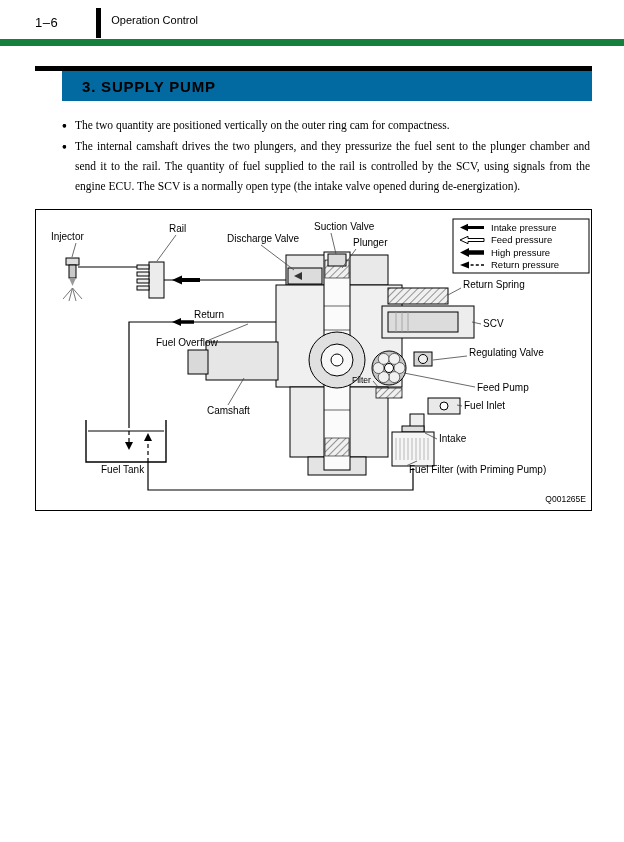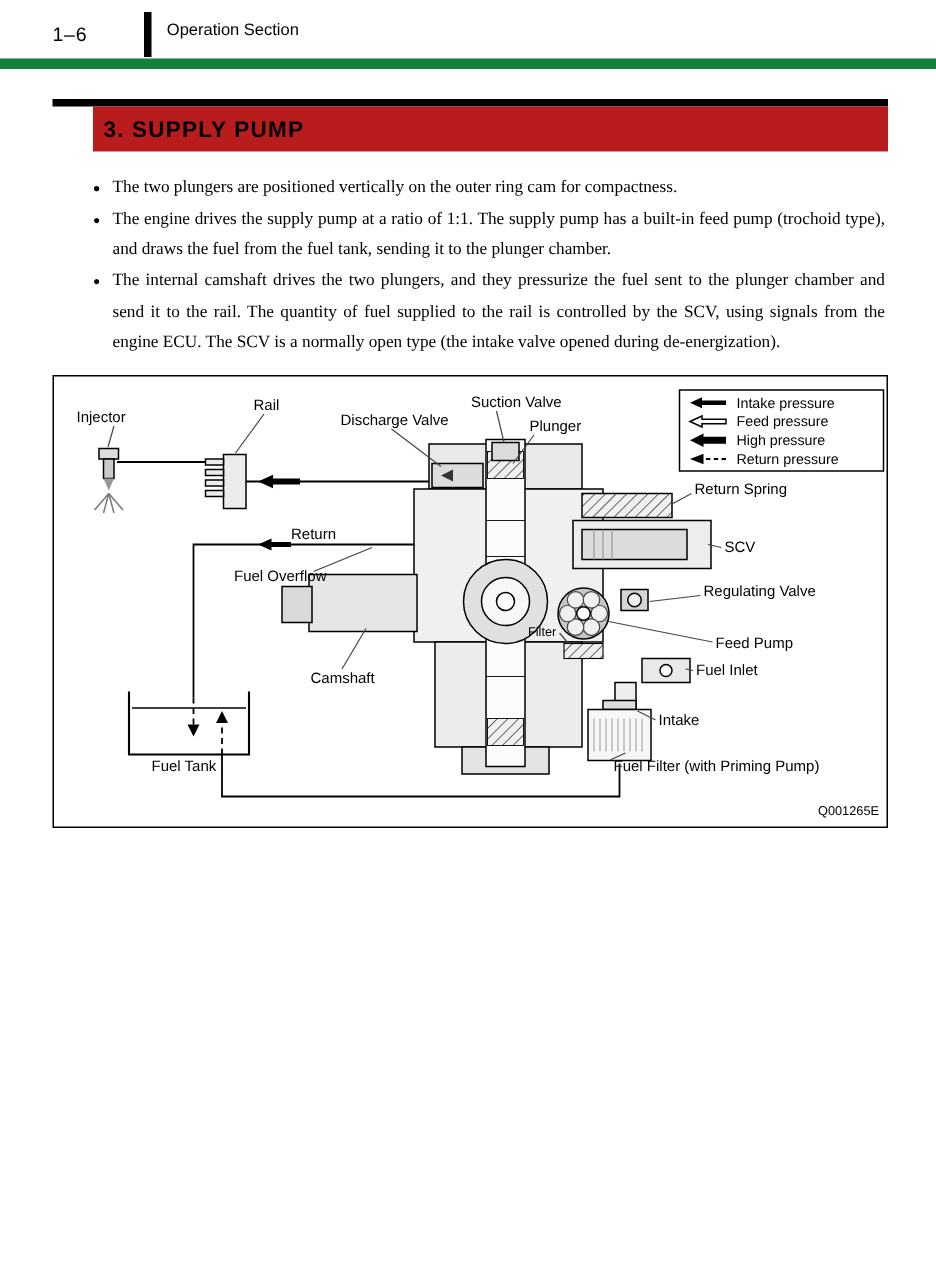--- a/index.html
+++ b/index.html
@@ -16,22 +16,22 @@
     border-bottom:7px solid #15803d;
     height:46px;
   }
   .page-num { font-family:"Liberation Sans", sans-serif; font-size:13px; letter-spacing:0.5px; }
   .header-bar { width:5px; height:30px; background:#000; margin-left:38px; }
   .header-section { font-family:"Liberation Sans", sans-serif; font-size:11px; margin-left:10px; align-self:flex-start; padding-top:2px; }
   
   .chapter { margin:20px 32px 0 35px; }
   .chapter-top-rule { height:5px; background:#000; }
   .chapter-bar {
-    margin-left:27px; height:30px; background:#b91c1c;
-    display:flex; align-items:center; padding-left:7px;
+    margin-left:27px; height:30px; background:#0369a1;
+    display:flex; align-items:center; padding-left:20px;
   }
   .chapter-bar h1 {
     font-family:"Liberation Sans", sans-serif; font-size:15px; font-weight:bold;
     letter-spacing:0.8px;
   }
   
   .subsection {
     margin:24px 0 0 48px;
     font-family:"Liberation Sans", sans-serif; font-size:14px; font-weight:bold;
   }
@@ -56,42 +56,41 @@
   svg text.legend-label { font-size:9.5px; }
 </style>
 </head>
 <body>
 
 <div class="page">
 
   <header class="page-header">
     <span class="page-num">1–6</span>
     <span class="header-bar"></span>
-    <span class="header-section">Operation Section</span>
+    <span class="header-section">Operation Control</span>
   </header>
 
   <div class="chapter">
     <div class="chapter-top-rule"></div>
     <div class="chapter-bar">
       <h1>3. SUPPLY PUMP</h1>
     </div>
   </div>
 
 
   <ul class="bullets">
     <li>
       <span class="bullet-marker">●</span>
     </li>
     <li>
       <span class="bullet-marker">●</span>
-      <span>The two plungers are positioned vertically on the outer ring cam for compactness.</span>
-    </li>
-    <li>
-      <span class="bullet-marker">●</span>
-      <span>The engine drives the supply pump at a ratio of 1:1. The supply pump has a built-in feed pump (trochoid type), and draws the fuel from the fuel tank, sending it to the plunger chamber.</span>
+      <span>The two quantity are positioned vertically on the outer ring cam for compactness.</span>
+    </li>
+    <li>
+      <span class="bullet-marker">●</span>
     </li>
     <li>
       <span class="bullet-marker">●</span>
       <span>The internal camshaft drives the two plungers, and they pressurize the fuel sent to the plunger chamber and send it to the rail. The quantity of fuel supplied to the rail is controlled by the SCV, using signals from the engine ECU. The SCV is a normally open type (the intake valve opened during de-energization).</span>
     </li>
   </ul>
 
   <figure class="figure-box">
     <svg viewBox="0 0 555 300">
       <defs>

